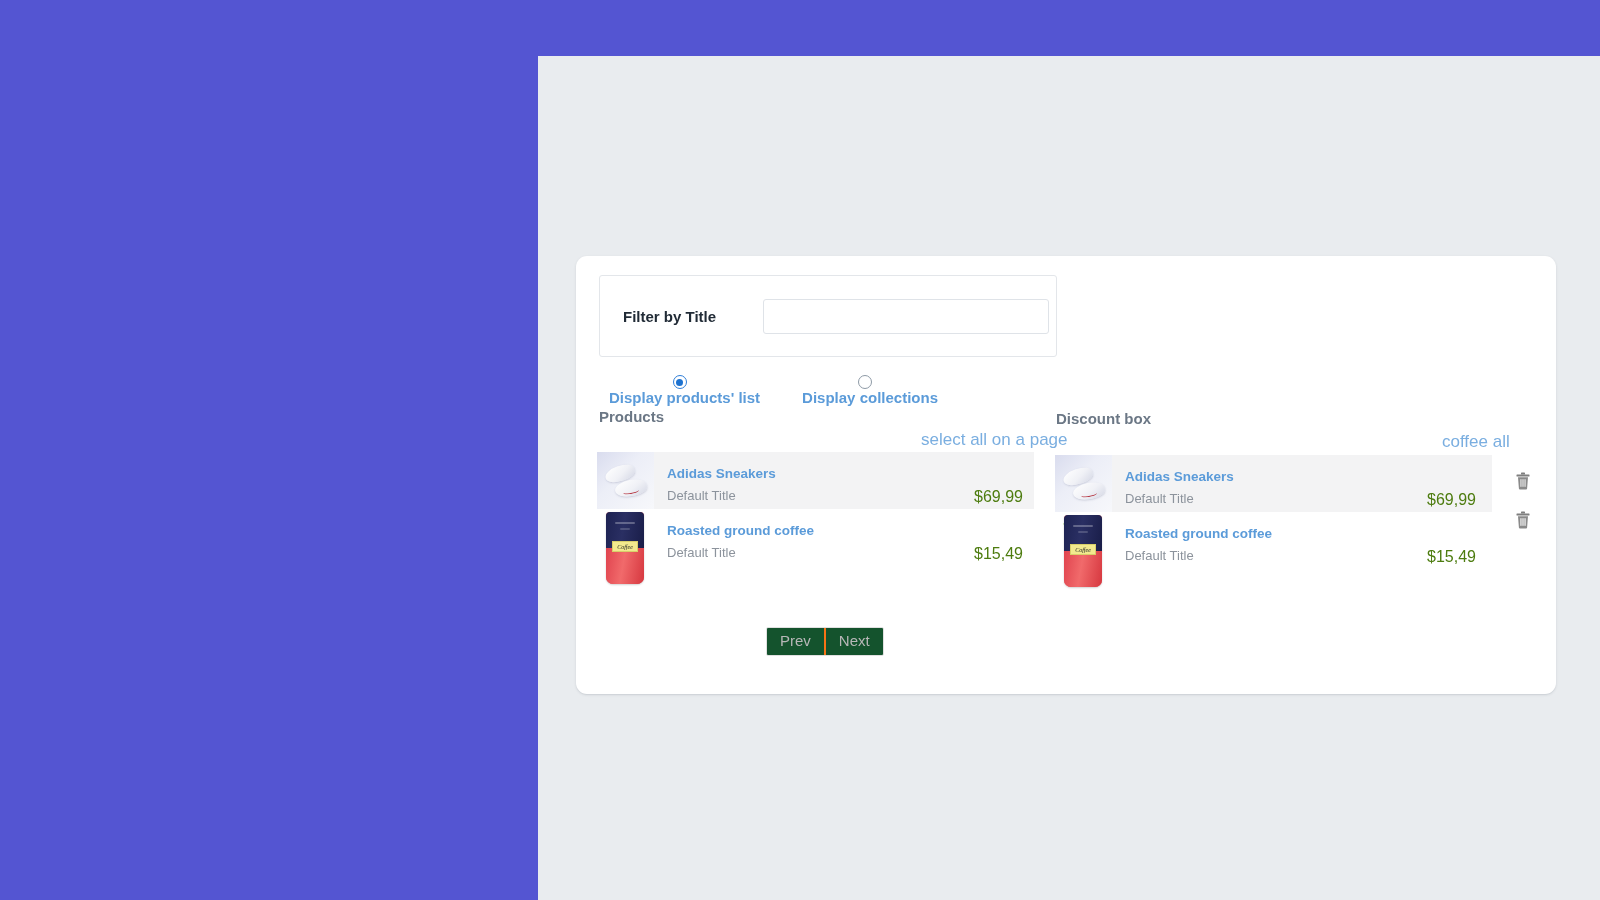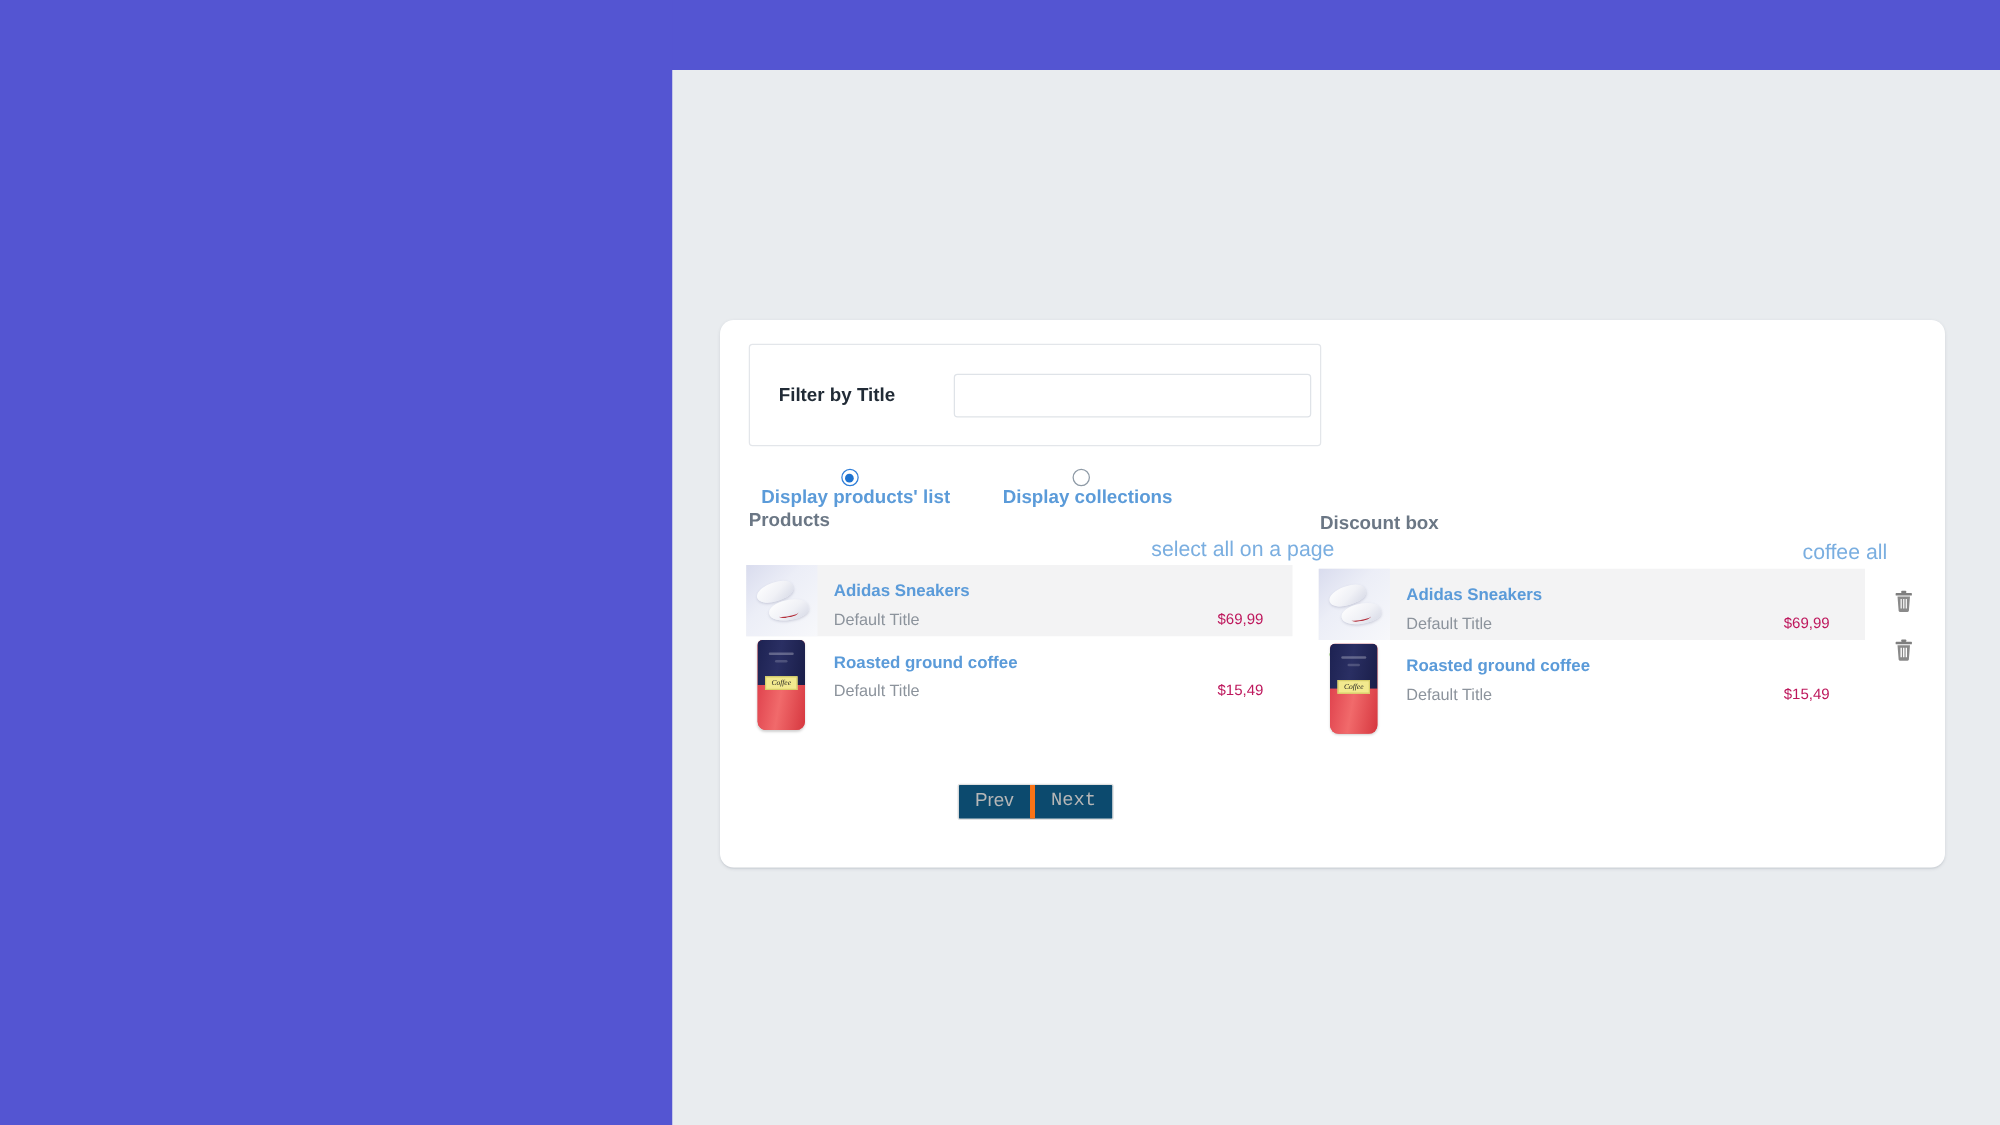--- a/index.html
+++ b/index.html
@@ -247,22 +247,22 @@
     cursor: pointer;
     display: inline-block;
   }
   .prod-variant {
     margin-top: 6px;
     font-size: 13px;
     color: #8c939c;
   }
   .prod-price {
     position: absolute;
-    font-size: 12px;
-    color: #be185d;
+    font-size: 16px;
+    color: #4d7c0f;
     white-space: nowrap;
   }
   .check-mark {
     position: absolute;
     font-size: 17px;
     color: #72c040;
     font-weight: bold;
     line-height: 1;
     cursor: pointer;
   }
@@ -290,26 +290,26 @@
     display: flex;
     border: 1px solid #e0e0e0;
     border-radius: 2px;
     overflow: hidden;
     background: #f0f0f0;
   }
   .page-btn {
     font-family: "Liberation Sans", sans-serif;
     font-size: 15px;
     color: #b7b7b7;
-    background: #0c4a6e;
+    background: #14532d;
     border: none;
     padding: 4px 13px 6px 13px;
     cursor: pointer;
   }
-  .page-btn + .page-btn { border-left: 4px solid #f97316; font-family: Liberation Mono, monospace; }
+  .page-btn + .page-btn { border-left: 2px solid #f97316; }
 </style>
 </head>
 <body>
 
 <div class="stage">
 
   <div class="top-band"></div>
 
   <div class="left-panel"></div>
 

